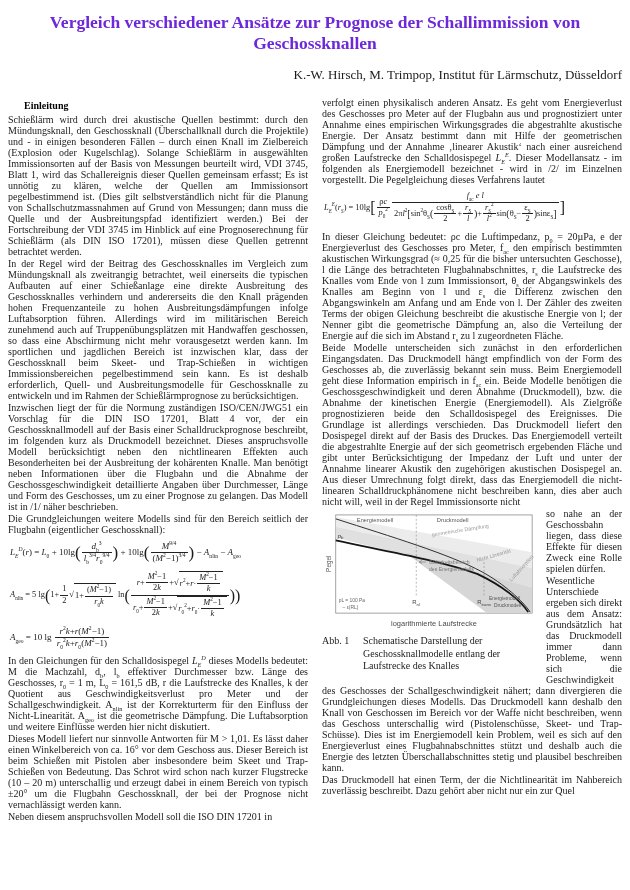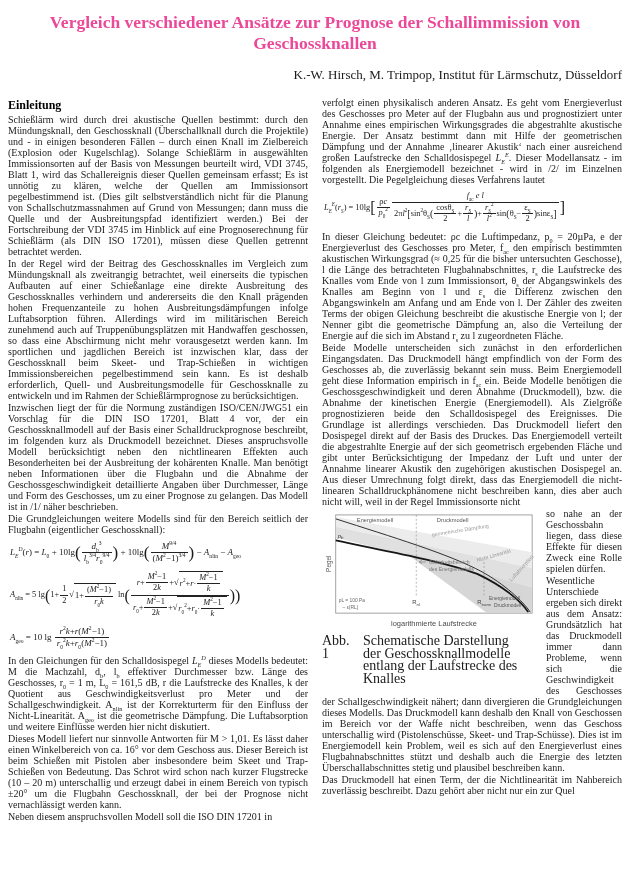--- a/index.html
+++ b/index.html
@@ -1,35 +1,35 @@
 <!DOCTYPE html>
 <html><head>
 <meta charset="utf-8">
 <style>
   html,body{margin:0;padding:0;background:#fff;}
   body{width:630px;height:890px;overflow:hidden;font-family:"Liberation Serif",serif;color:#1b1b1b;}
   .page{padding:8px 8px 0 8px;}
-  .doc-title{text-align:center;font-size:17.5px;font-weight:bold;margin:4px 0 0 0;line-height:1.2;color:#ec4899;}
+  .doc-title{text-align:center;font-size:17.5px;font-weight:bold;margin:4px 0 0 0;line-height:1.2;color:#6d28d9;}
   .doc-authors{text-align:right;font-size:13px;margin:13px 0 14px 0;}
   .cols{display:flex;gap:14px;}
   .col{width:300px;font-size:10px;line-height:11px;text-align:justify;}
-  .col h3{font-size:12px;margin:2px 0 2px 0;line-height:13px;color:#000;}
+  .col h3{font-size:10px;margin:2px 0 2px 16px;line-height:13px;color:#000;}
   .col p{margin:0 0 1px 0;}
   sub,sup{font-size:0.62em;line-height:0;}
   .eq{font-size:9px;line-height:1.25;margin:6px 0 6px 2px;text-align:left;white-space:nowrap;}
   .eq-sm{font-size:8.4px;}
   .fr{display:inline-block;vertical-align:middle;text-align:center;margin:0 1px;}
   .fr>span{display:block;padding:0 2px;line-height:1.25;}
   .fr>span:first-child{border-bottom:0.8px solid #222;}
   .ovl{display:inline-block;vertical-align:middle;border-top:0.8px solid #222;padding:1px 2px 0 1px;}
   .rt{font-style:normal;}
   .br{font-size:1.9em;vertical-align:middle;font-weight:300;}
   .br3{font-size:1.2em;vertical-align:middle;}
   .figblock{float:left;width:218px;margin:3px 6px 10px 0;}
-  .figcap{display:flex;gap:9px;font-size:14px;line-height:12.5px;margin-top:3px;text-align:left;}
+  .figcap{display:flex;gap:9px;font-size:10px;line-height:12.5px;margin-top:3px;text-align:left;}
   .figcap .cl{flex:0 0 32px;}
   .figcap .ct{width:158px;}
   svg text{font-family:"Liberation Sans",sans-serif;}
 </style>
 </head>
 <body>
 
 <div class="page">
 
   <h1 class="doc-title">Vergleich verschiedener Ansätze zur Prognose der Schallimmission von Geschossknallen</h1>

